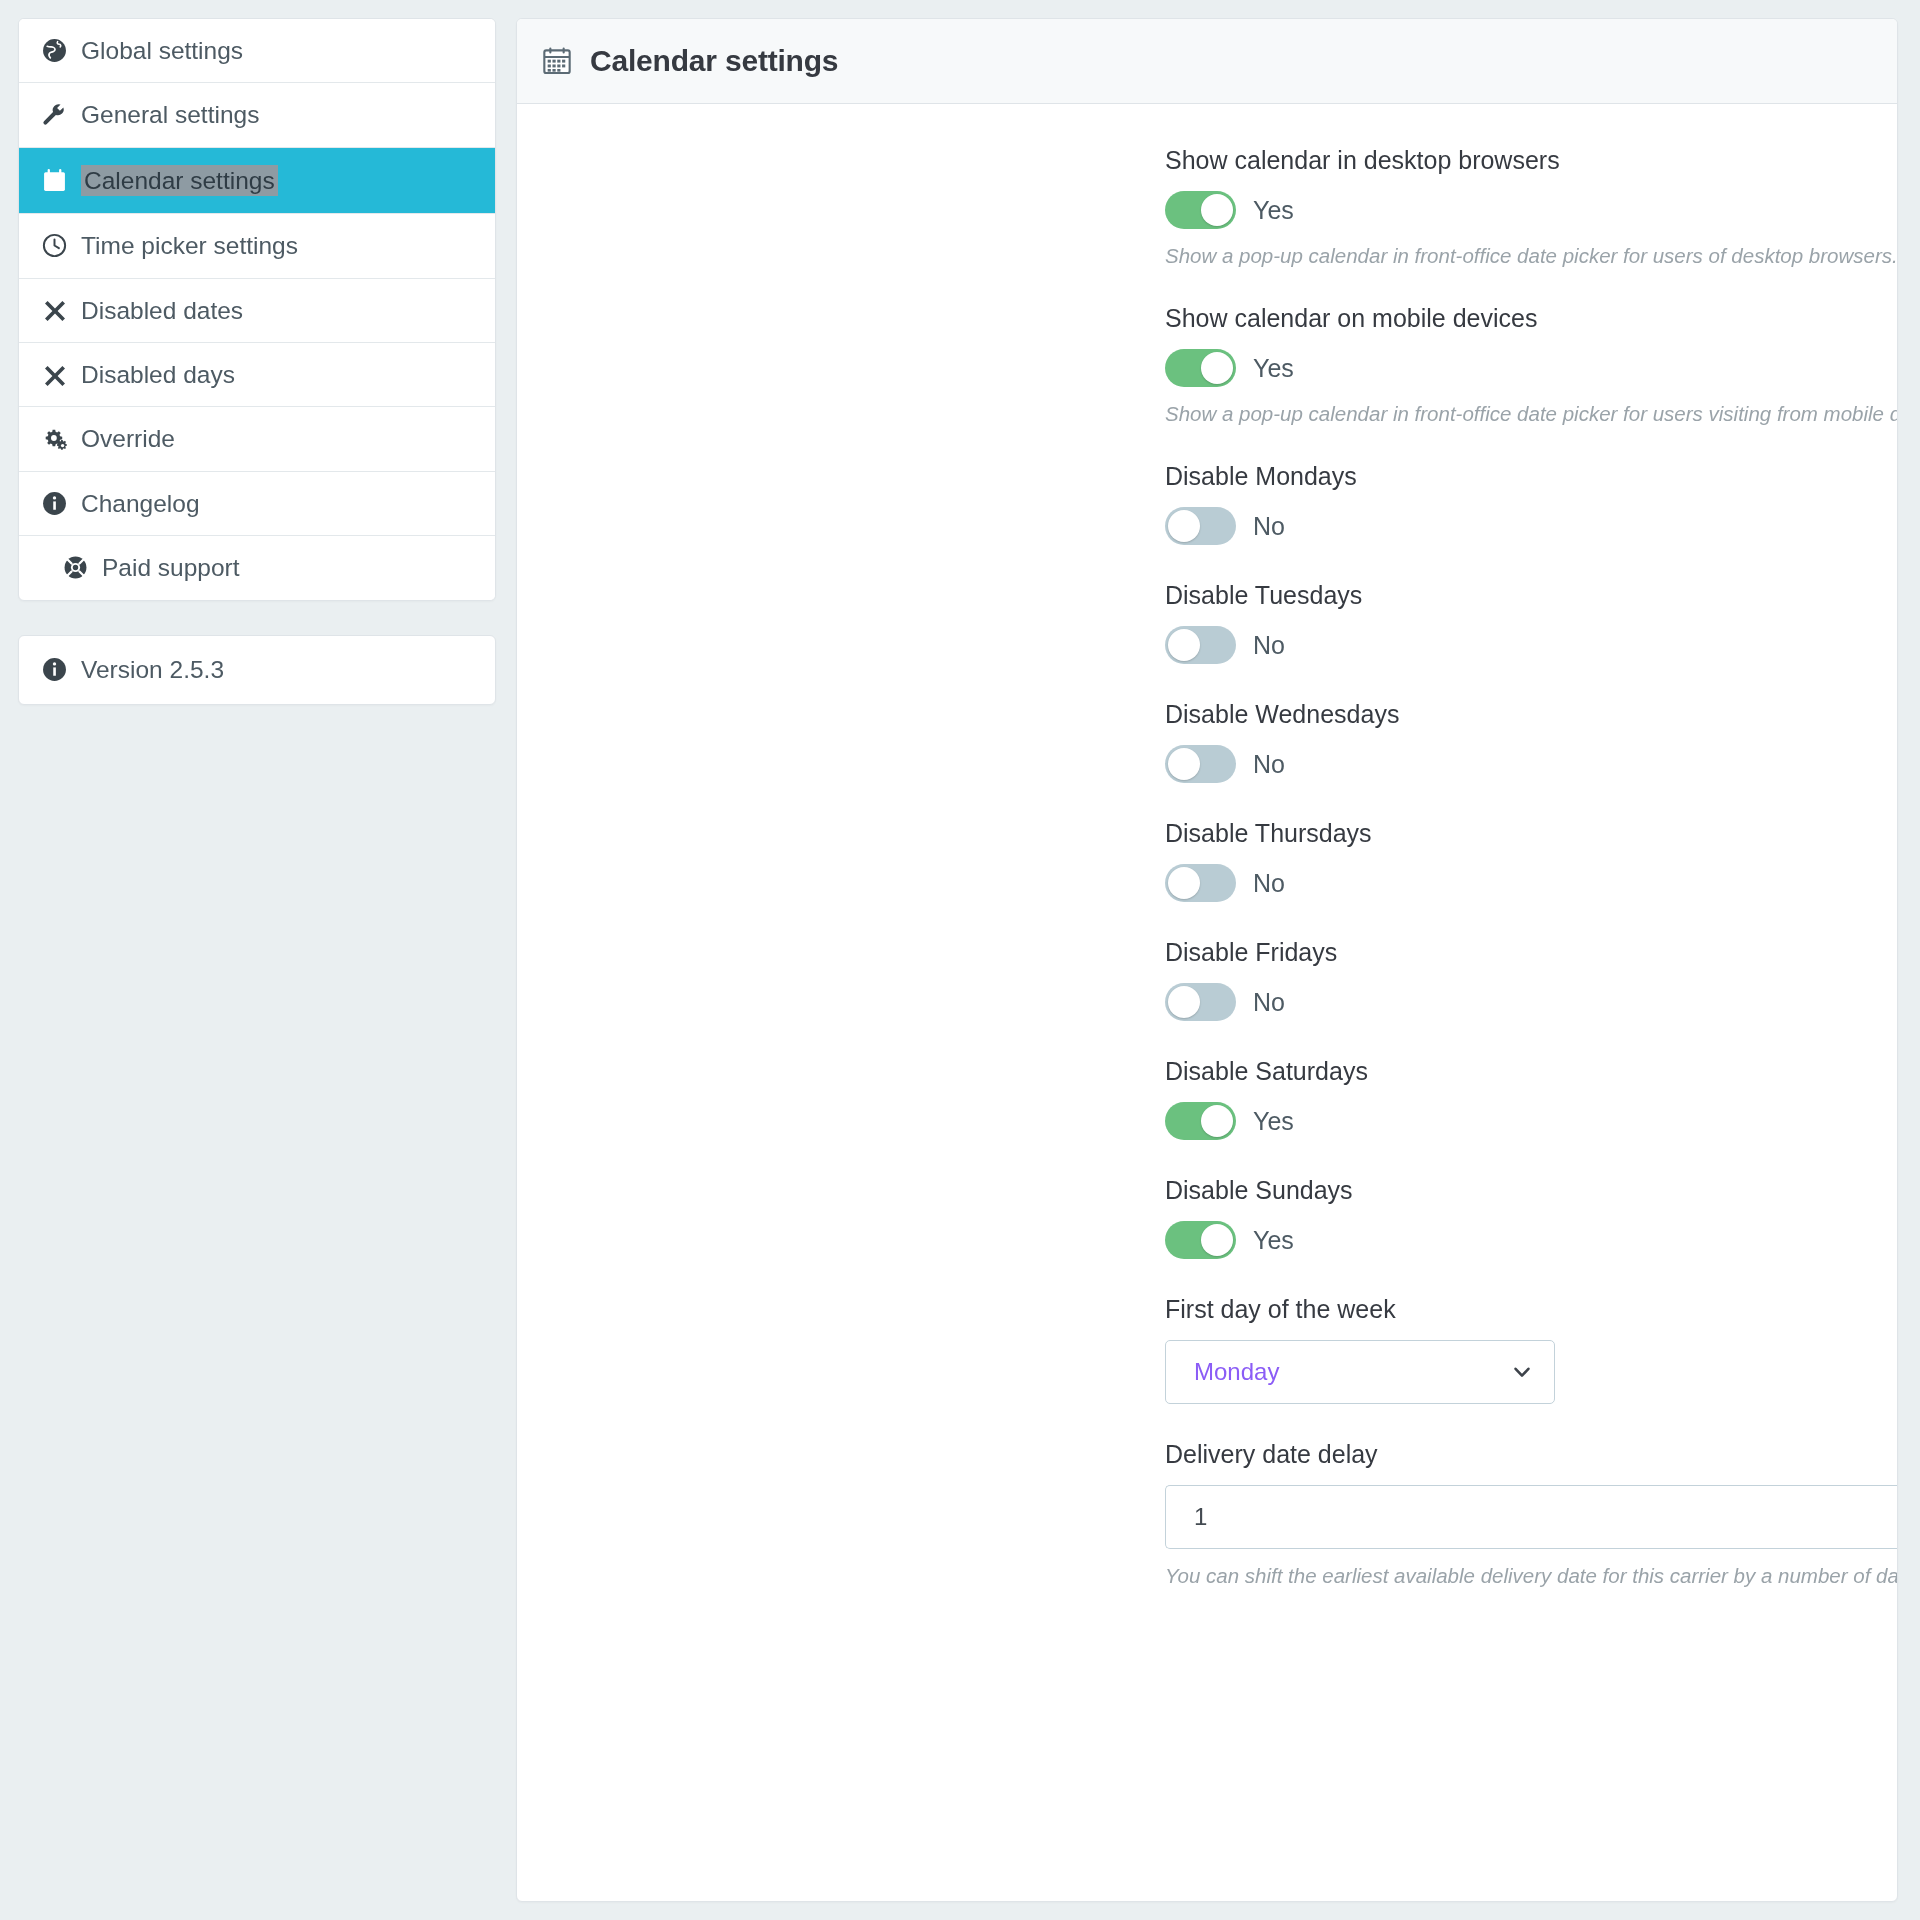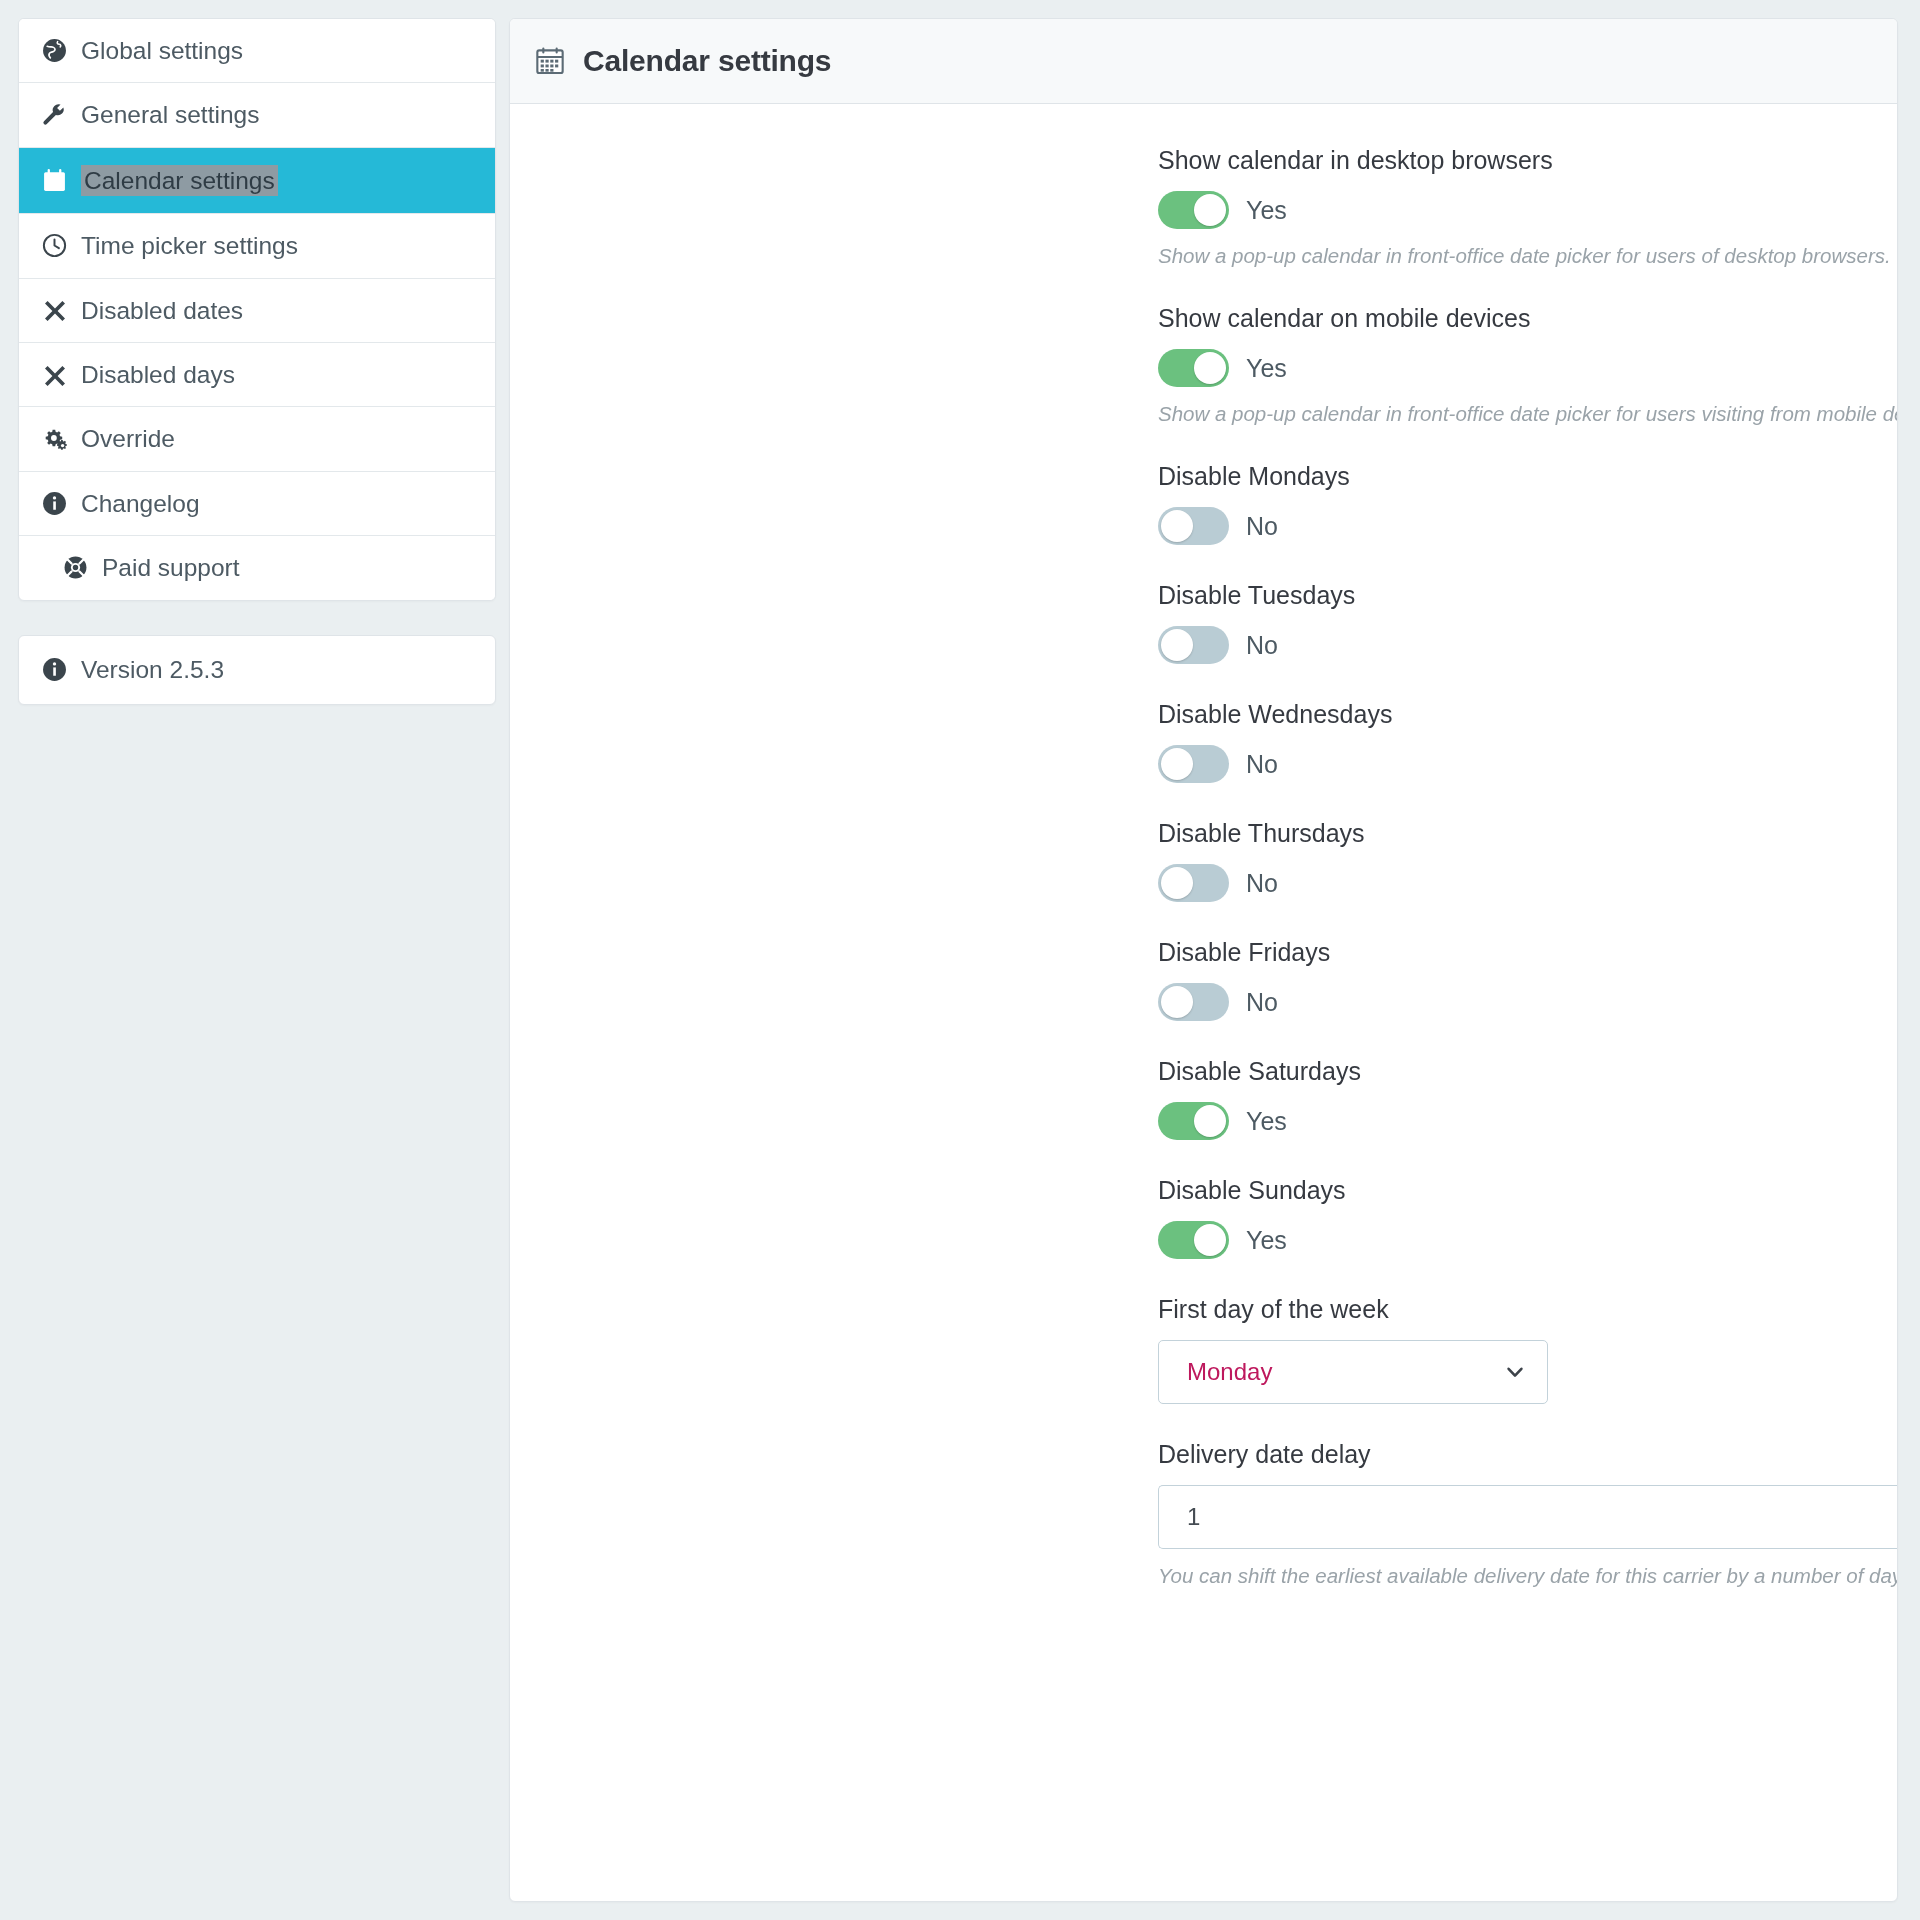--- a/index.html
+++ b/index.html
@@ -8,21 +8,21 @@
     width: 1920px; height: 1920px;
     background: #eaeff1;
     font-family: "Liberation Sans", sans-serif;
     -webkit-font-smoothing: antialiased;
   }
   .page {
     width: 1920px; height: 1920px;
     display: flex;
     align-items: flex-start;
     padding: 18px 22px 0 18px;
-    gap: 13px;
+    gap: 20px;
     overflow: hidden;
   }
 
   
   .sidebar { width: 478px; flex: 0 0 478px; }
   .panel {
     background: #ffffff;
     border: 1px solid #dfe4e8;
     border-radius: 6px;
     overflow: hidden;
@@ -141,21 +141,21 @@
     position: relative;
     width: 390px;
   }
   .select-box {
     width: 100%;
     height: 64px;
     border: 1px solid #c3d2da;
     border-radius: 5px;
     background: #fff;
     font-size: 24px;
-    color: #be185d;
+    color: #8b5cf6;
     padding: 0 48px 0 28px;
     display: flex;
     align-items: center;
     cursor: pointer;
   }
   .select-caret {
     position: absolute;
     right: 22px; top: 50%;
     transform: translateY(-50%);
     pointer-events: none;

